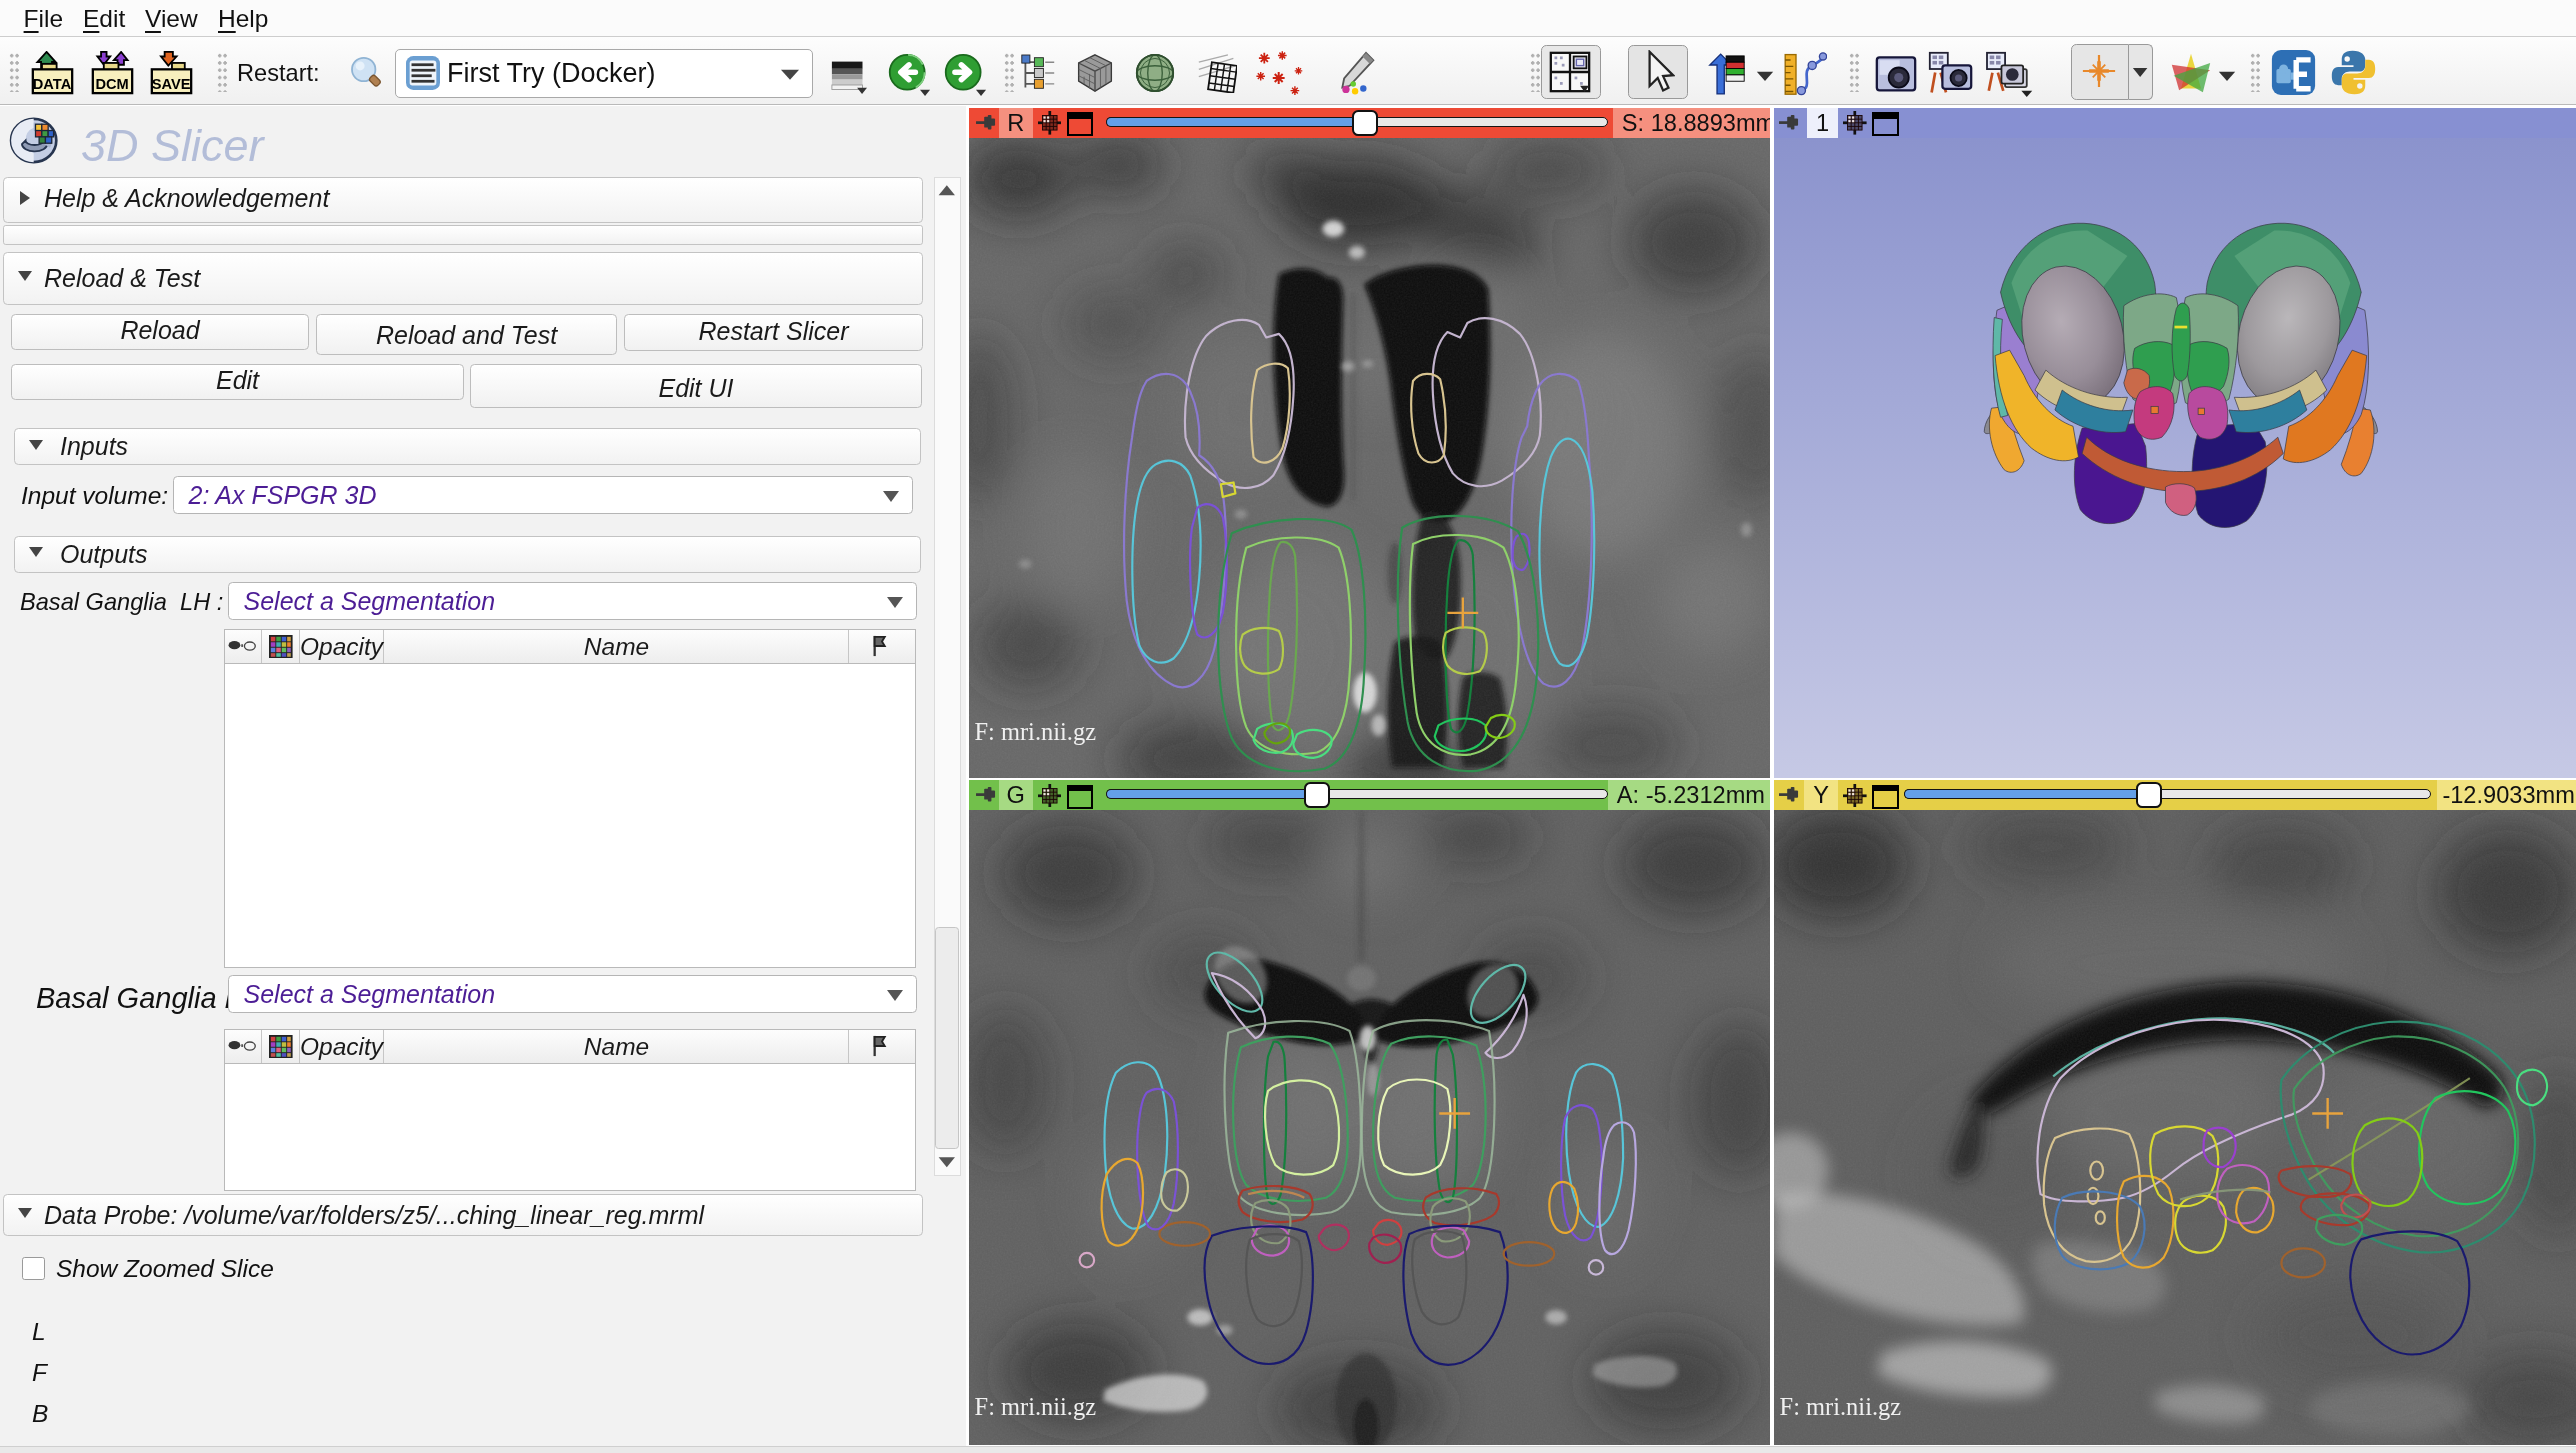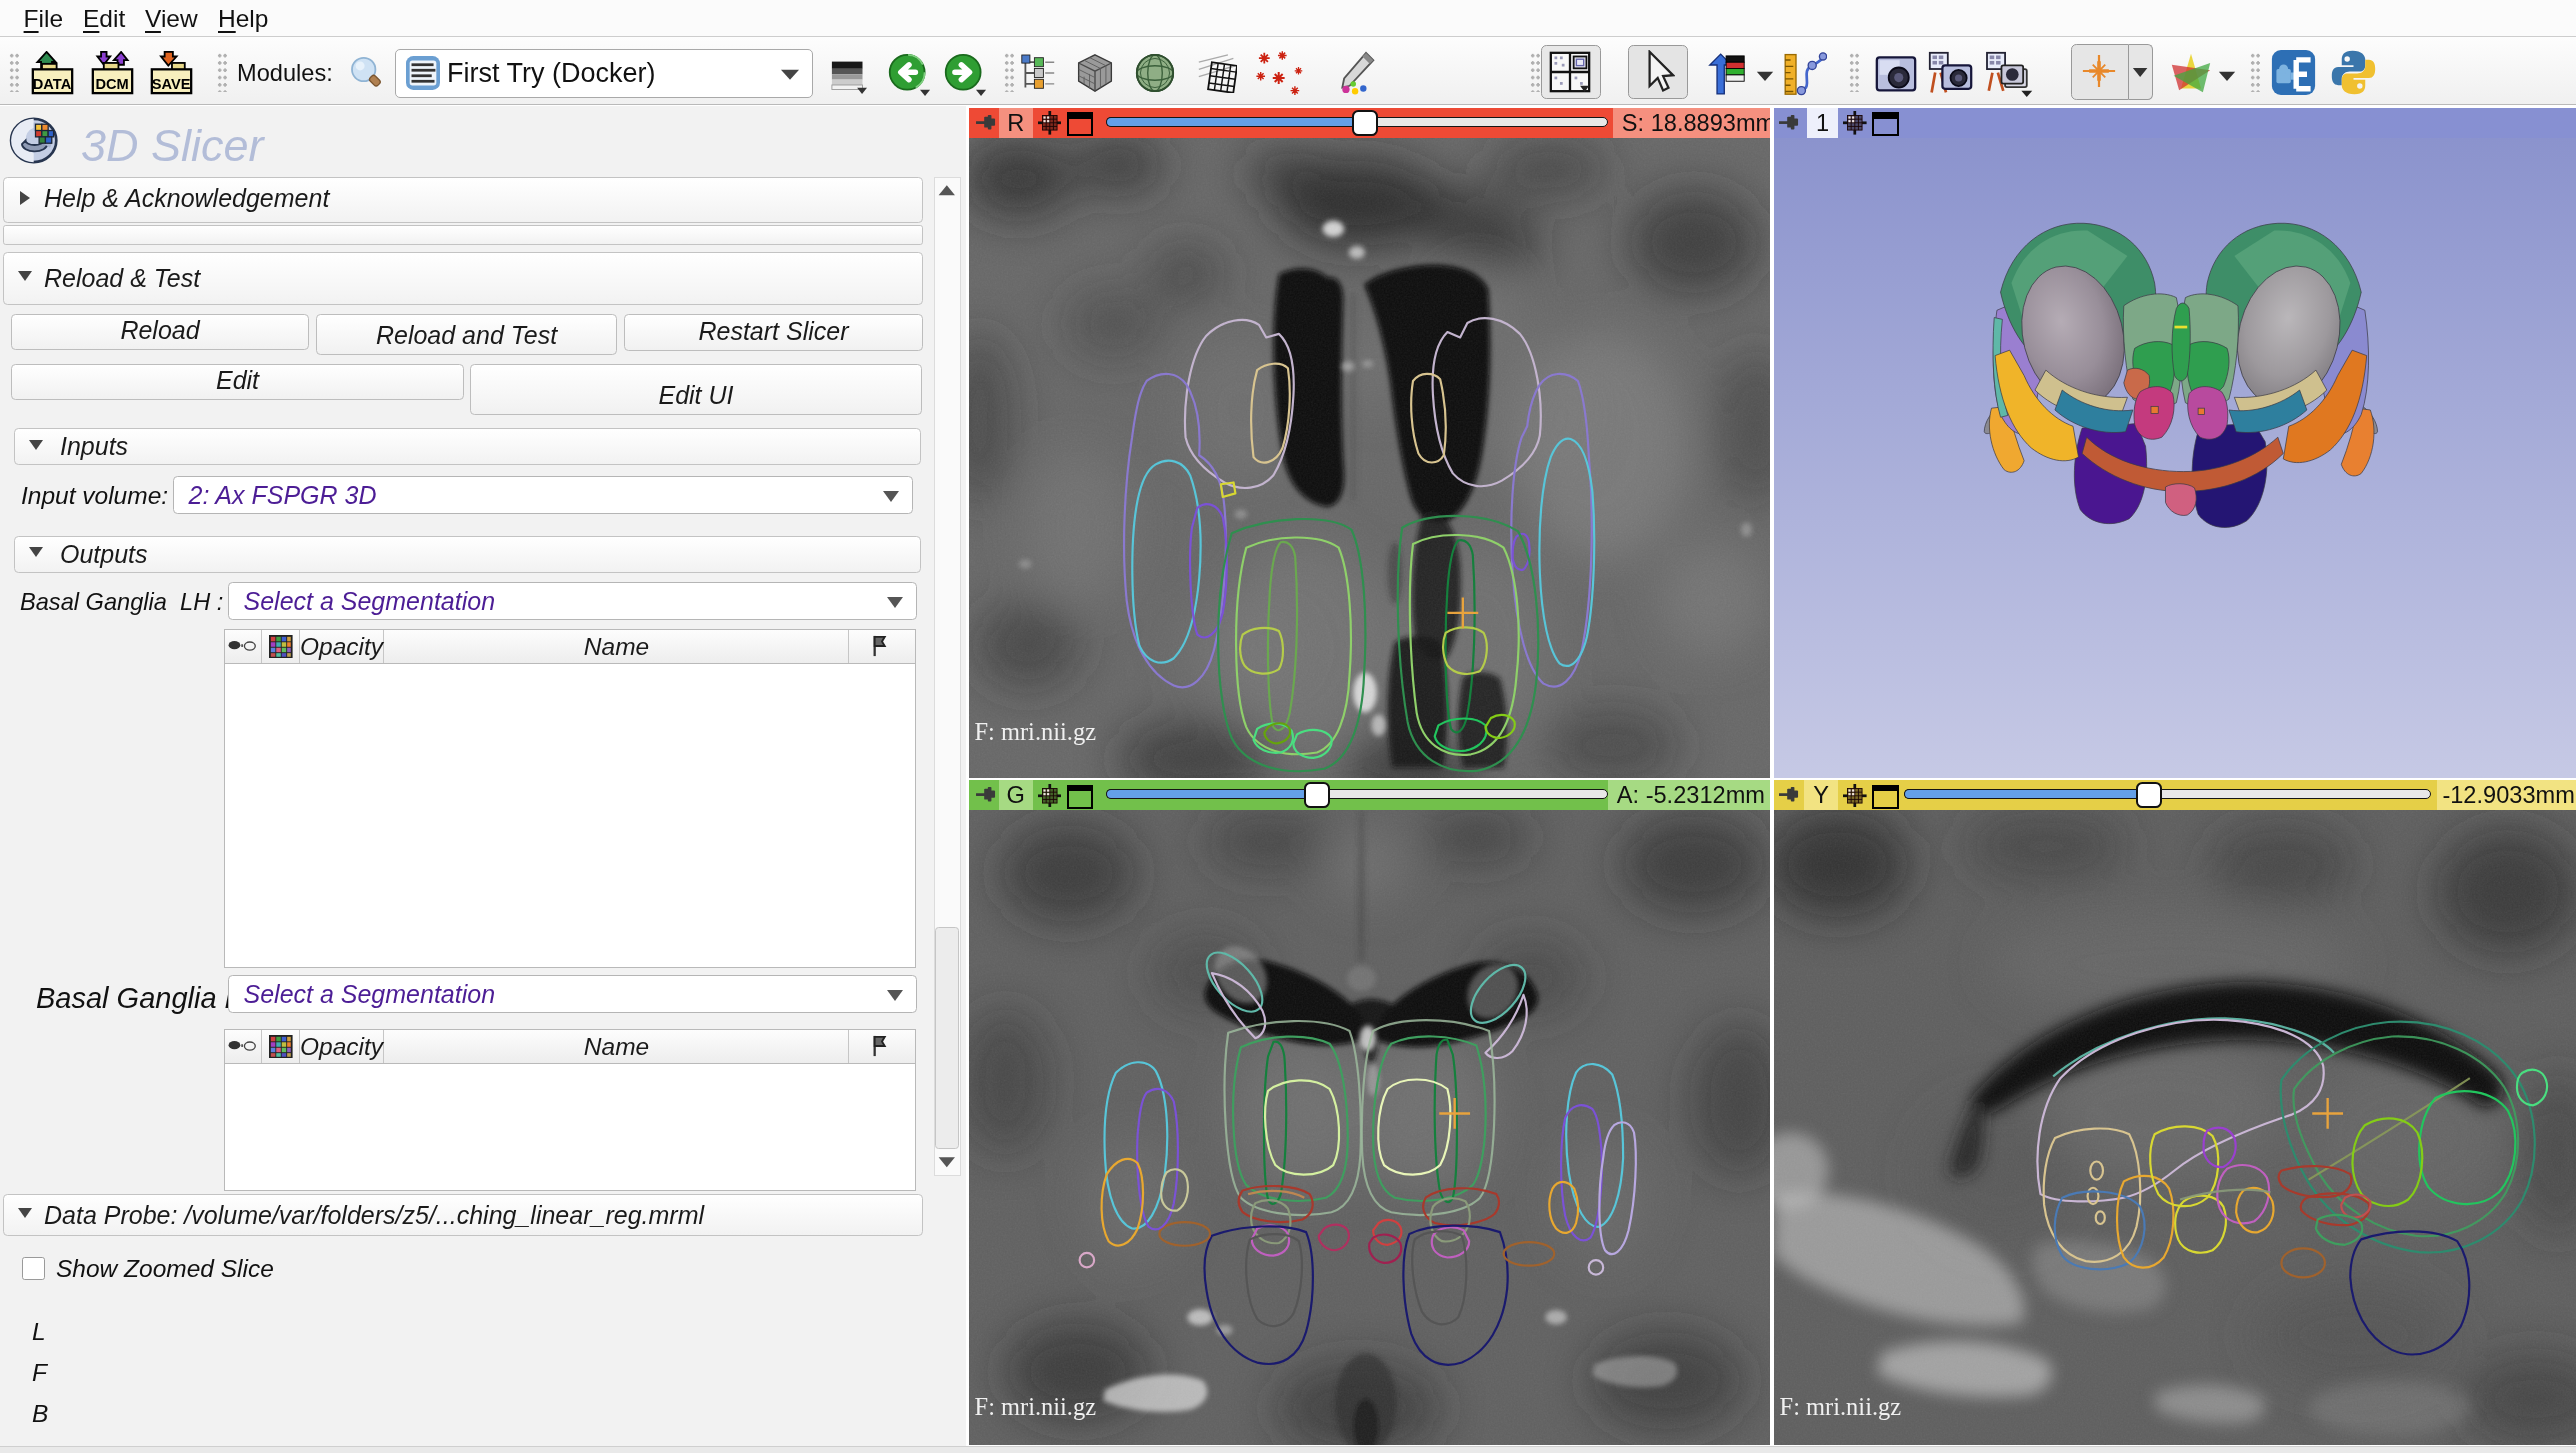--- a/index.html
+++ b/index.html
@@ -283,21 +283,21 @@
     <rect x="6" y="22" width="16" height="16" rx="2" fill="#7db3e0"></rect>
     <circle cx="14" cy="22" r="5" fill="#7db3e0"></circle>
     <rect x="22" y="26" width="5" height="8" fill="#7db3e0"></rect>
     <path d="M28,12 L44,12 M28,12 L28,44 M28,28 L40,28 M28,44 L44,44" stroke="#fff" stroke-width="6"></path>
   </svg>
   <svg class="abs" style="left:2330px;top:11.8px" width="47" height="47" viewBox="0 0 52 52">
     <path d="M25,2 C15,2 13,7 13,12 L13,18 L26,18 L26,20 L9,20 C4,20 2,24 2,30 C2,36 4,40 9,40 L13,40 L13,33 C13,28 17,25 22,25 L33,25 C37,25 39,22 39,18 L39,12 C39,7 35,2 25,2 Z M19,8 a3,3 0 1 1 0,6 a3,3 0 1 1 0,-6 Z" fill="#3a76ab"></path>
     <path d="M27,50 C37,50 39,45 39,40 L39,34 L26,34 L26,32 L43,32 C48,32 50,28 50,22 C50,16 48,12 43,12 L39,12 L39,19 C39,24 35,27 30,27 L19,27 C15,27 13,30 13,34 L13,40 C13,45 17,50 27,50 Z M33,44 a3,3 0 1 1 0,-6 a3,3 0 1 1 0,6 Z" fill="#f0c030"></path>
   </svg>
  </div>
- <div class="lbl" style="left:237px;top:22.7px;font-size:23.6px">Modules:</div>
+ <div class="lbl" style="left:237px;top:22.7px;font-size:23.6px">Restart:</div>
 </div>
 <div id="panel">
 
  <svg class="abs" style="left:9px;top:11px" width="53" height="47" viewBox="0 0 58 52">
    <ellipse cx="27" cy="26" rx="25" ry="24" fill="#c3cde4" stroke="#27354f" stroke-width="3"></ellipse>
    <path d="M27,2 a25,24 0 0 0 0,48 l0,-10 a14,15 0 0 1 0,-28 Z" fill="#e8ecf5"></path>
    <path d="M14,30 a14,8 0 0 0 28,0 l-4,-4 a10,5 0 0 1 -20,0 Z" fill="#8f9bb5" stroke="#27354f" stroke-width="2"></path>
    <path d="M27,6 a20,19 0 0 1 18,28 l-8,-5 a11,11 0 0 0 -10,-14 Z" fill="#aab6d0"></path>
    <g stroke="#1c2536" stroke-width="1.4">
      <rect x="29" y="8" width="7" height="7" fill="#f5c33b"></rect>
@@ -317,21 +317,21 @@
 
  <div class="cbox" style="top:119px;height:18px;border-radius:2.7px"></div>
 
  <div class="cbox" style="top:146px;height:51px"></div>
  <div class="tri-d" style="left:18px;top:165px"></div>
  <div class="ctext" style="top:158px">Reload &amp; Test</div>
  <div class="btn" style="left:11px;top:208px;width:296px;height:33px;padding-top:0.9px">Reload</div>
  <div class="btn" style="left:316px;top:208px;width:299px;height:33px;padding-top:6px">Reload and Test</div>
  <div class="btn" style="left:624px;top:208px;width:297px;height:33px;padding-top:2px">Restart Slicer</div>
  <div class="btn" style="left:11px;top:258px;width:451px;height:33px;padding-top:0.9px">Edit</div>
- <div class="btn" style="left:470px;top:258px;width:450px;height:33px;padding-top:16px">Edit UI</div>
+ <div class="btn" style="left:470px;top:258px;width:450px;height:33px;padding-top:9px">Edit UI</div>
 
  <div class="cbox" style="left:13.6px;top:322px;width:905px;height:35px"></div>
  <div class="tri-d" style="left:29px;top:334px"></div>
  <div class="ctext" style="left:60px;top:326px">Inputs</div>
  <div class="lbl" style="left:21px;top:376px">Input volume:</div>
  <div class="combo" style="left:173px;top:370px;width:738px;height:36px">
       <span style="position:absolute;left:14.5px;top:3.6px">2: Ax FSPGR 3D</span>
       <span class="ar"></span>
     </div>
 

